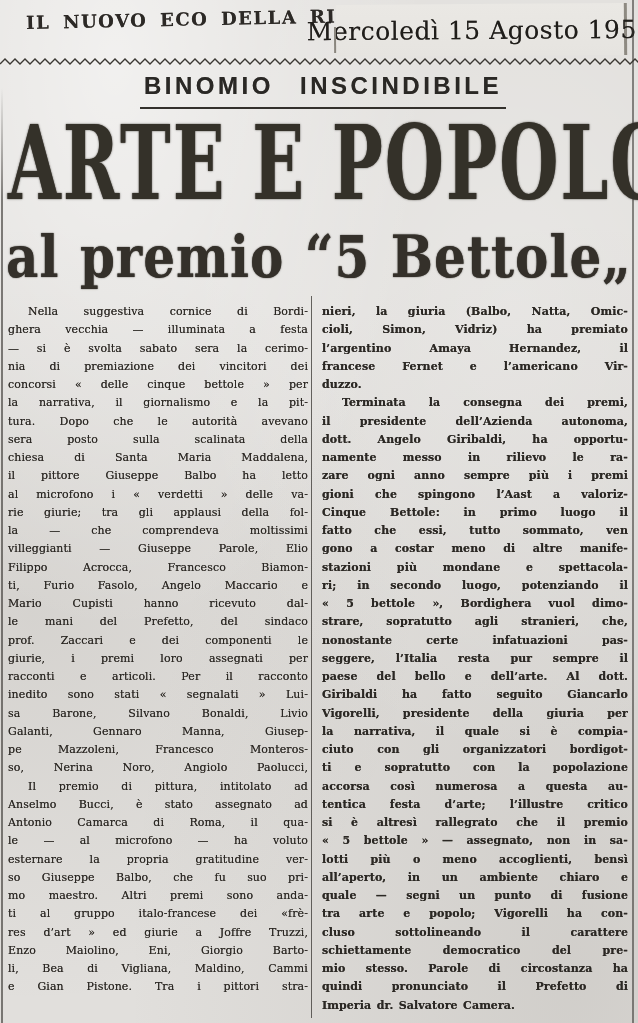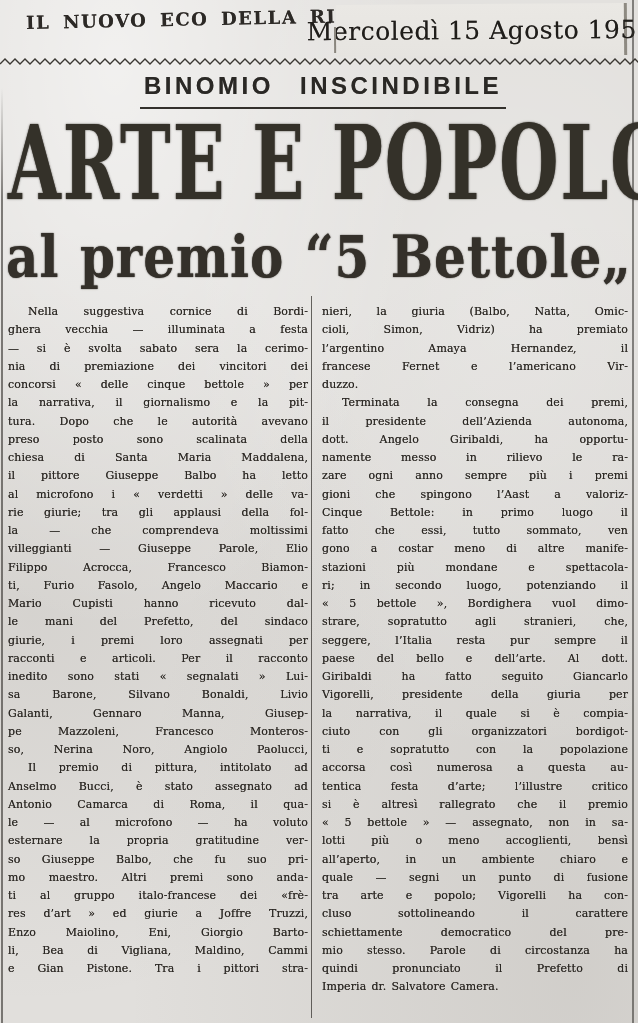--- a/index.html
+++ b/index.html
@@ -46,21 +46,21 @@
   .subheadline{position:absolute;left:6px;top:224px;width:626px;margin:0;
     font-size:50px;line-height:58px;font-weight:bold;letter-spacing:1px;
     color:#34302a;transform:scaleY(1.16);transform-origin:50% 0;
     text-align:justify;text-align-last:justify;white-space:nowrap;
     text-shadow:0 0 1px rgba(50,46,40,.9), 0 0 2px rgba(50,46,40,.3);}
   
   .col{position:absolute;top:303px;font-size:11px;line-height:18.25px;
     color:#2b2824;letter-spacing:.1px;word-spacing:1.5px;
     text-shadow:0 0 .4px rgba(45,40,35,.75);}
   .col-left{left:8px;width:300px;}
-  .col-right{left:322px;width:306px;}
+  .col-right{left:322px;width:306px;font-weight:bold;}
   .line{text-align:justify;text-align-last:justify;white-space:normal;}
   .line.flush{text-align-last:left;}
   .line.indent{text-indent:20px;}
   .col-divider{position:absolute;left:311px;top:296px;height:722px;width:1px;
     background:rgba(55,52,48,.75);}
   .edge-left{position:absolute;left:1px;top:88px;bottom:0;width:2px;
     background:linear-gradient(rgba(50,47,43,.0),rgba(50,47,43,.6) 12%,rgba(50,47,43,.6));}
   .edge-right{position:absolute;left:632px;top:0;bottom:0;width:2px;
     background:rgba(50,47,43,.55);}
 </style>
@@ -89,31 +89,32 @@
   <h2 class="subheadline">al premio “5 Bettole„</h2>
 
   <div class="col col-left" id="col-0">
       <div class="line indent">Nella suggestiva cornice di Bordi-</div>
       <div class="line">ghera vecchia — illuminata a festa</div>
       <div class="line">— si è svolta sabato sera la cerimo-</div>
       <div class="line">nia di premiazione dei vincitori dei</div>
       <div class="line">concorsi « delle cinque bettole » per</div>
       <div class="line">la narrativa, il giornalismo e la pit-</div>
       <div class="line">tura. Dopo che le autorità avevano</div>
-      <div class="line">preso posto sono scalinata della</div>
+      <div class="line">sera posto sulla scalinata della</div>
       <div class="line">chiesa di Santa Maria Maddalena,</div>
       <div class="line">il pittore Giuseppe Balbo ha letto</div>
       <div class="line">al microfono i « verdetti » delle va-</div>
       <div class="line">rie giurie; tra gli applausi della fol-</div>
       <div class="line">la — che comprendeva moltissimi</div>
       <div class="line">villeggianti — Giuseppe Parole, Elio</div>
       <div class="line">Filippo Acrocca, Francesco Biamon-</div>
       <div class="line">ti, Furio Fasolo, Angelo Maccario e</div>
       <div class="line">Mario Cupisti hanno ricevuto dal-</div>
       <div class="line">le mani del Prefetto, del sindaco</div>
+      <div class="line">prof. Zaccari e dei componenti le</div>
       <div class="line">giurie, i premi loro assegnati per</div>
       <div class="line">racconti e articoli. Per il racconto</div>
       <div class="line">inedito sono stati « segnalati » Lui-</div>
       <div class="line">sa Barone, Silvano Bonaldi, Livio</div>
       <div class="line">Galanti, Gennaro Manna, Giusep-</div>
       <div class="line">pe Mazzoleni, Francesco Monteros-</div>
       <div class="line">so, Nerina Noro, Angiolo Paolucci,</div>
       <div class="line indent">Il premio di pittura, intitolato ad</div>
       <div class="line">Anselmo Bucci, è stato assegnato ad</div>
       <div class="line">Antonio Camarca di Roma, il qua-</div>
@@ -142,20 +143,21 @@
       <div class="line">namente messo in rilievo le ra-</div>
       <div class="line">zare ogni anno sempre più i premi</div>
       <div class="line">gioni che spingono l’Aast a valoriz-</div>
       <div class="line">Cinque Bettole: in primo luogo il</div>
       <div class="line">fatto che essi, tutto sommato, ven</div>
       <div class="line">gono a costar meno di altre manife-</div>
       <div class="line">stazioni più mondane e spettacola-</div>
       <div class="line">ri; in secondo luogo, potenziando il</div>
       <div class="line">« 5 bettole », Bordighera vuol dimo-</div>
       <div class="line">strare, sopratutto agli stranieri, che,</div>
+      <div class="line">nonostante certe infatuazioni pas-</div>
       <div class="line">seggere, l’Italia resta pur sempre il</div>
       <div class="line">paese del bello e dell’arte. Al dott.</div>
       <div class="line">Giribaldi ha fatto seguito Giancarlo</div>
       <div class="line">Vigorelli, presidente della giuria per</div>
       <div class="line">la narrativa, il quale si è compia-</div>
       <div class="line">ciuto con gli organizzatori bordigot-</div>
       <div class="line">ti e sopratutto con la popolazione</div>
       <div class="line">accorsa così numerosa a questa au-</div>
       <div class="line">tentica festa d’arte; l’illustre critico</div>
       <div class="line">si è altresì rallegrato che il premio</div>

